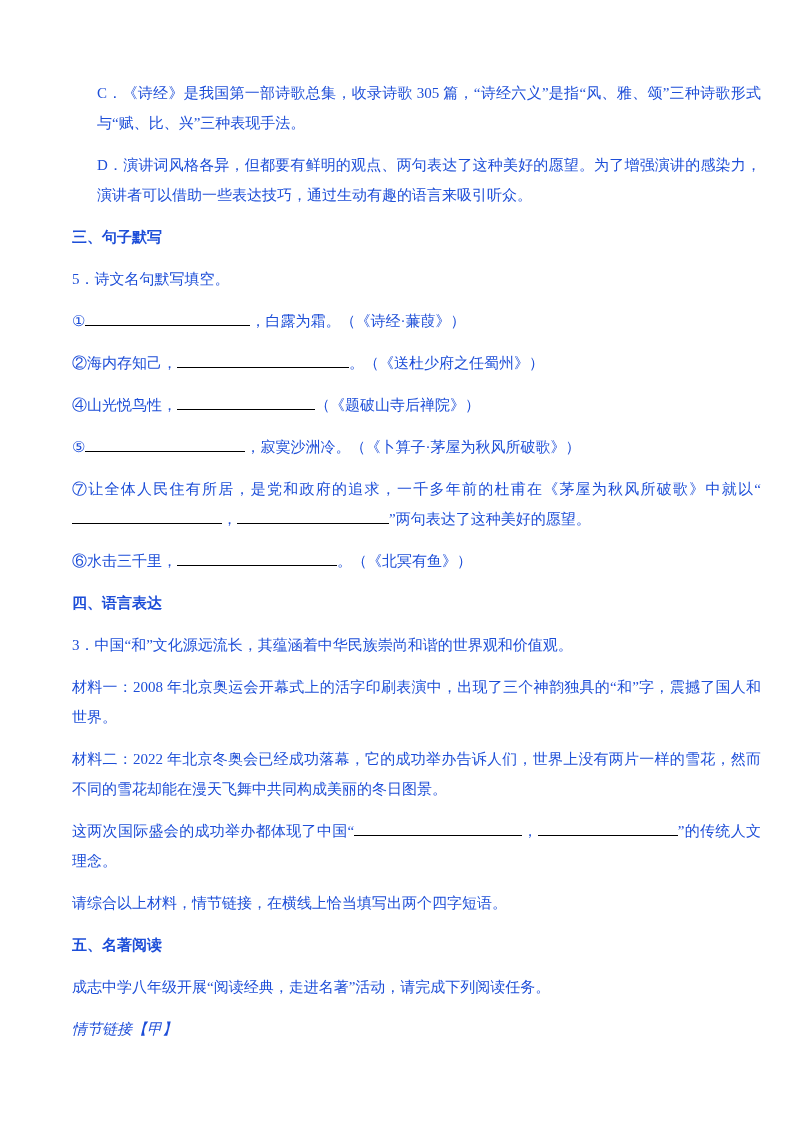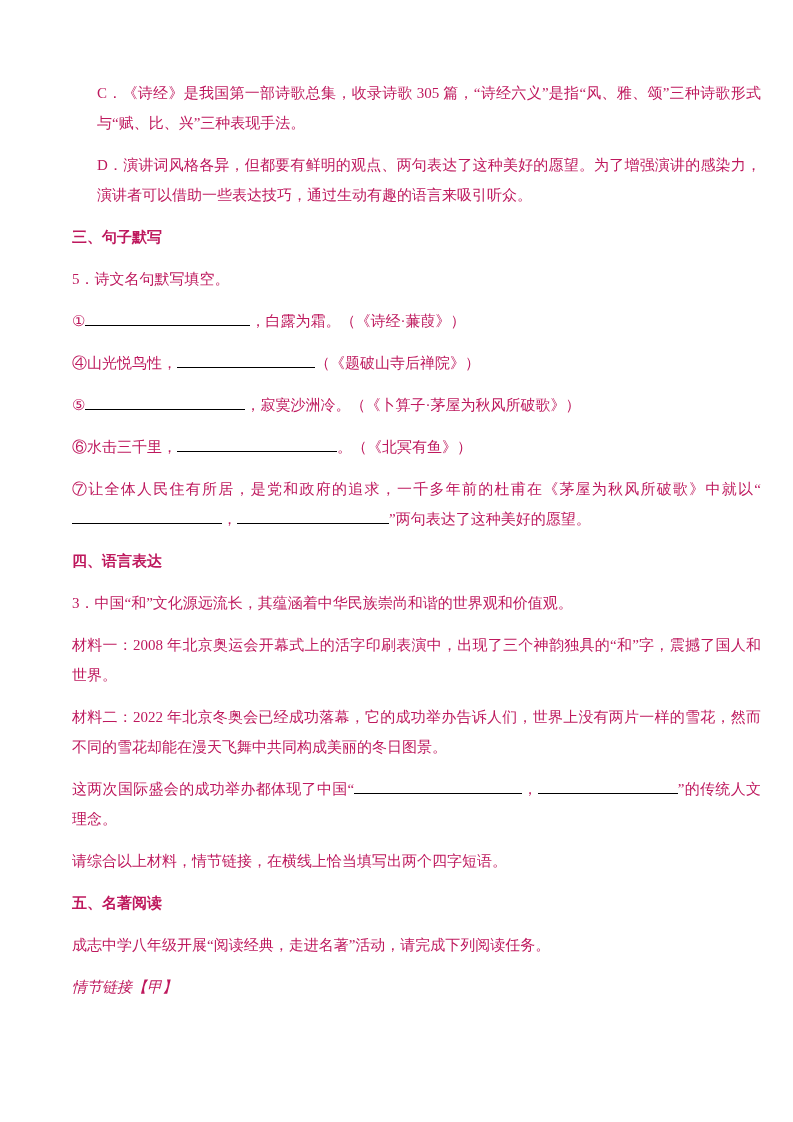--- a/index.html
+++ b/index.html
@@ -1,21 +1,21 @@
 <!DOCTYPE html>
 <html><head>
 <meta charset="utf-8">
 <style>
   * { margin: 0; padding: 0; box-sizing: border-box; }
   html, body { background: #ffffff; }
   .page {
     width: 793px;
     height: 1122px;
     background: #ffffff;
-    color: #be185d;
+    color: #1d4ed8;
     font-family: "Liberation Serif", "DejaVu Serif", serif;
     font-size: 15px;
     line-height: 30px;
     padding: 78px 32px 40px 72px;
     overflow: hidden;
   }
   .block { margin-bottom: 12px; text-align: justify; }
   .block:last-child { margin-bottom: 0; font-style: italic; }
   .heading { font-weight: bold; }
   .indented { margin-left: 25px; }
@@ -29,24 +29,25 @@
 </head>
 <body>
 
 <div class="page">
   <div id="content">
       <div class="block indented"><span>C．《诗经》是我国第一部诗歌总集，收录诗歌 305 篇，“诗经六义”是指“风、雅、颂”三种诗歌形式与“赋、比、兴”三种表现手法。</span></div>
       <div class="block indented"><span>D．演讲词风格各异，但都要有鲜明的观点、两句表达了这种美好的愿望。为了增强演讲的感染力，演讲者可以借助一些表达技巧，通过生动有趣的语言来吸引听众。</span></div>
       <div class="block heading"><span>三、句子默写</span></div>
       <div class="block"><span>5．诗文名句默写填空。</span></div>
       <div class="block"><span>①</span><span class="blank" style="width: 165px;"></span><span>，白露为霜。（《诗经·蒹葭》）</span></div>
+      <div class="block"><span>②海内存知己，</span><span class="blank" style="width: 172px;"></span><span>。（《送杜少府之任蜀州》）</span></div>
       <div class="block"><span>④山光悦鸟性，</span><span class="blank" style="width: 138px;"></span><span>（《题破山寺后禅院》）</span></div>
       <div class="block"><span>⑤</span><span class="blank" style="width: 160px;"></span><span>，寂寞沙洲冷。（《卜算子·茅屋为秋风所破歌》）</span></div>
+      <div class="block"><span>⑦让全体人民住有所居，是党和政府的追求，一千多年前的杜甫在《茅屋为秋风所破歌》中就以“</span><span class="blank" style="width: 150px;"></span><span>，</span><span class="blank" style="width: 152px;"></span><span>”两句表达了这种美好的愿望。</span></div>
       <div class="block"><span>⑥水击三千里，</span><span class="blank" style="width: 160px;"></span><span>。（《北冥有鱼》）</span></div>
-      <div class="block"><span>⑦让全体人民住有所居，是党和政府的追求，一千多年前的杜甫在《茅屋为秋风所破歌》中就以“</span><span class="blank" style="width: 150px;"></span><span>，</span><span class="blank" style="width: 152px;"></span><span>”两句表达了这种美好的愿望。</span></div>
       <div class="block heading"><span>四、语言表达</span></div>
       <div class="block"><span>3．中国“和”文化源远流长，其蕴涵着中华民族崇尚和谐的世界观和价值观。</span></div>
       <div class="block"><span>材料一：2008 年北京奥运会开幕式上的活字印刷表演中，出现了三个神韵独具的“和”字，震撼了国人和世界。</span></div>
       <div class="block"><span>材料二：2022 年北京冬奥会已经成功落幕，它的成功举办告诉人们，世界上没有两片一样的雪花，然而不同的雪花却能在漫天飞舞中共同构成美丽的冬日图景。</span></div>
       <div class="block"><span>这两次国际盛会的成功举办都体现了中国“</span><span class="blank" style="width: 168px;"></span><span>，</span><span class="blank" style="width: 140px;"></span><span>”的传统人文理念。</span></div>
       <div class="block"><span>请综合以上材料，情节链接，在横线上恰当填写出两个四字短语。</span></div>
       <div class="block heading"><span>五、名著阅读</span></div>
       <div class="block"><span>成志中学八年级开展“阅读经典，走进名著”活动，请完成下列阅读任务。</span></div>
       <div class="block"><span>情节链接【甲】</span></div>
     </div>

